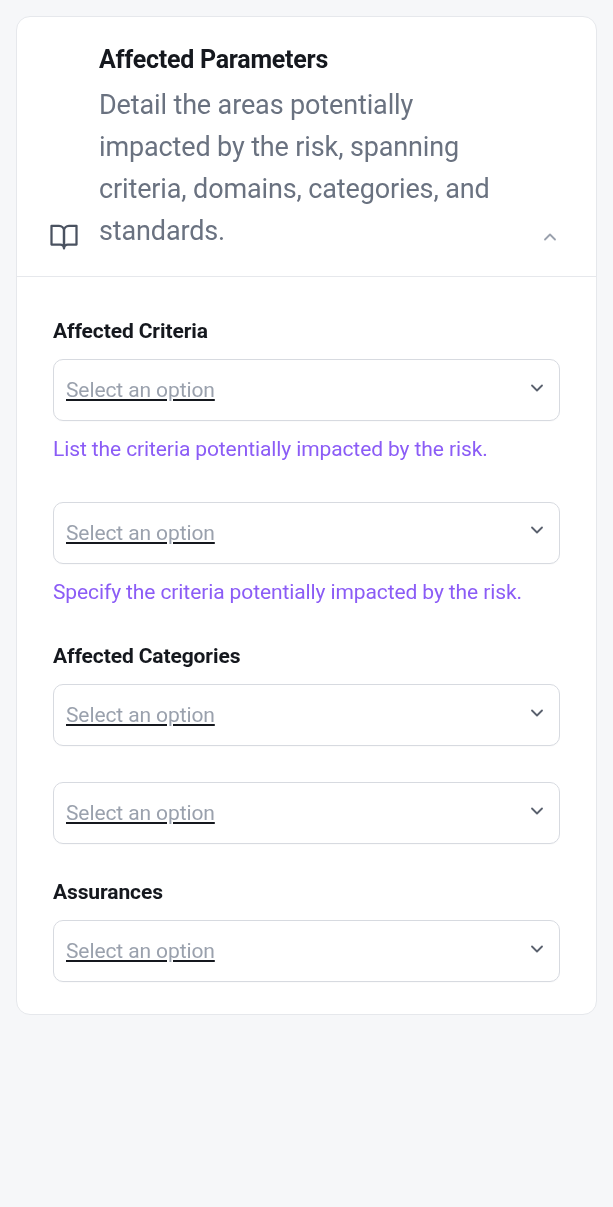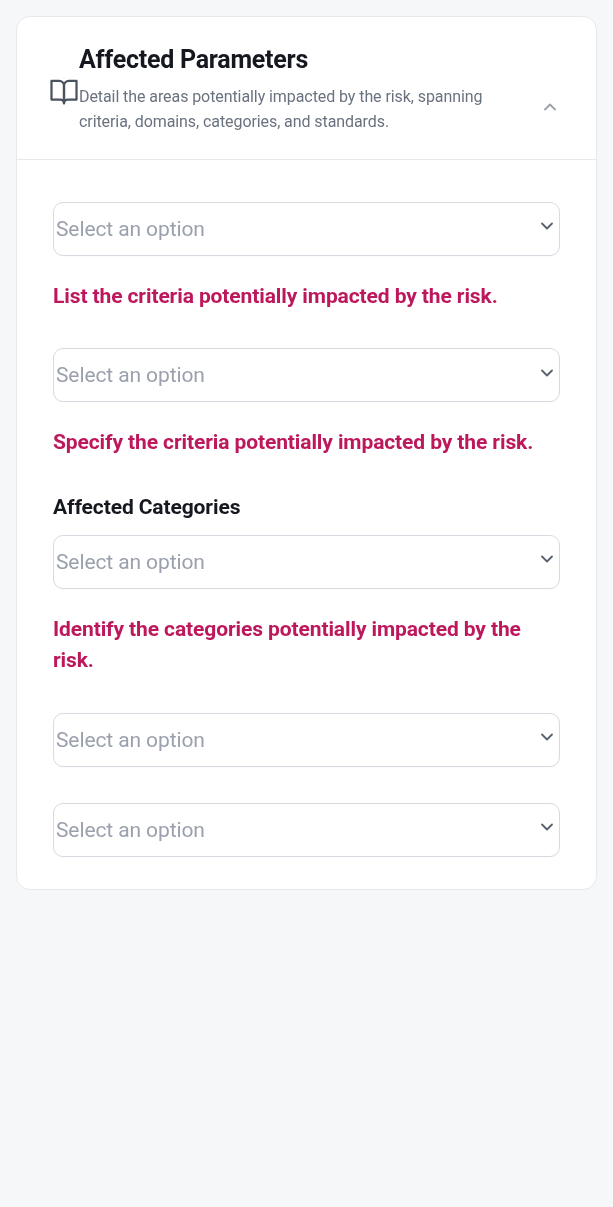--- a/index.html
+++ b/index.html
@@ -19,22 +19,23 @@
 
     .card {
       background: #ffffff;
       border: 1px solid #e6e8ec;
       border-radius: 14px;
       overflow: hidden;
     }
 
     .card-header {
       display: flex;
-      align-items: center;
+      align-items: flex-end;
       padding: 28px 32px 24px 32px;
+      gap: 20px;
       border-bottom: 1px solid #e6e8ec;
     }
 
     .card-header-icon {
       flex-shrink: 0;
       width: 30px;
       height: 30px;
       color: #4a5260;
       margin-top: 4px;
     }
@@ -46,21 +47,21 @@
     .card-title {
       font-size: 25px;
       font-weight: 700;
       color: #15181e;
       letter-spacing: -0.01em;
       line-height: 1.2;
       margin-bottom: 10px;
     }
 
     .card-subtitle {
-      font-size: 16px;
+      font-size: 27px;
       font-weight: 400;
       color: #6a7280;
       line-height: 1.55;
       letter-spacing: -0.005em;
     }
 
     .collapse-btn {
       flex-shrink: 0;
       width: 28px;
       height: 28px;
@@ -90,49 +91,50 @@
       font-size: 21px;
       font-weight: 700;
       color: #15181e;
       letter-spacing: -0.005em;
       display: block;
       margin-bottom: 16px;
     }
 
     .select-box {
       width: 100%;
-      height: 54px;
+      height: 62px;
       background: #ffffff;
       border: 1px solid #d7dae0;
       border-radius: 10px;
-      padding: 0 2px;
+      padding: 0 12px;
       font-size: 21px;
       cursor: pointer;
       display: flex;
       align-items: center;
       justify-content: space-between;
       box-shadow: 0 1px 1px rgba(0,0,0,0.02);
+      text-decoration: underline;
     }
 
     .select-placeholder {
       color: #9aa1ad;
       letter-spacing: -0.005em;
     }
 
     .select-chevron {
       color: #5a616e;
       flex-shrink: 0;
     }
 
     .form-help {
       font-size: 21px;
-      font-weight: 700;
-      color: #be185d;
+      font-weight: 400;
+      color: #8b5cf6;
       line-height: 1.5;
-      margin-top: 25px;
+      margin-top: 13px;
       letter-spacing: -0.005em;
     }
   </style>
 </head>
 <body>
 
 <div class="card">
   <div class="card-header">
     <span class="card-header-icon">
       <svg viewBox="0 0 24 24" fill="none" stroke="currentColor" stroke-width="1.8" stroke-linecap="round" stroke-linejoin="round">
@@ -149,20 +151,21 @@
         <svg width="20" height="20" viewBox="0 0 24 24" fill="none" stroke="currentColor" stroke-width="2.2" stroke-linecap="round" stroke-linejoin="round">
           <polyline points="18 15 12 9 6 15"></polyline>
         </svg>
       </span>
     </button>
   </div>
 
   <div class="card-body">
 
     <div class="form-group">
+      <label class="form-label">Affected Criteria</label>
       <div class="select-box">
         <span class="select-placeholder">Select an option</span>
         <span class="select-chevron">
           <svg width="20" height="20" viewBox="0 0 24 24" fill="none" stroke="currentColor" stroke-width="2.2" stroke-linecap="round" stroke-linejoin="round">
             <polyline points="6 9 12 15 18 9"></polyline>
           </svg>
         </span>
       </div>
       <p class="form-help">List the criteria potentially impacted by the risk.</p>
     </div>
@@ -182,35 +185,35 @@
     <div class="form-group">
       <label class="form-label">Affected Categories</label>
       <div class="select-box">
         <span class="select-placeholder">Select an option</span>
         <span class="select-chevron">
           <svg width="20" height="20" viewBox="0 0 24 24" fill="none" stroke="currentColor" stroke-width="2.2" stroke-linecap="round" stroke-linejoin="round">
             <polyline points="6 9 12 15 18 9"></polyline>
           </svg>
         </span>
       </div>
-      <p class="form-help">Identify the categories potentially impacted by the risk.</p>
-    </div>
-
-    <div class="form-group">
-      <div class="select-box">
-        <span class="select-placeholder">Select an option</span>
-        <span class="select-chevron">
-          <svg width="20" height="20" viewBox="0 0 24 24" fill="none" stroke="currentColor" stroke-width="2.2" stroke-linecap="round" stroke-linejoin="round">
-            <polyline points="6 9 12 15 18 9"></polyline>
-          </svg>
-        </span>
-      </div>
-    </div>
-
-    <div class="form-group">
+    </div>
+
+    <div class="form-group">
+      <div class="select-box">
+        <span class="select-placeholder">Select an option</span>
+        <span class="select-chevron">
+          <svg width="20" height="20" viewBox="0 0 24 24" fill="none" stroke="currentColor" stroke-width="2.2" stroke-linecap="round" stroke-linejoin="round">
+            <polyline points="6 9 12 15 18 9"></polyline>
+          </svg>
+        </span>
+      </div>
+    </div>
+
+    <div class="form-group">
+      <label class="form-label">Assurances</label>
       <div class="select-box">
         <span class="select-placeholder">Select an option</span>
         <span class="select-chevron">
           <svg width="20" height="20" viewBox="0 0 24 24" fill="none" stroke="currentColor" stroke-width="2.2" stroke-linecap="round" stroke-linejoin="round">
             <polyline points="6 9 12 15 18 9"></polyline>
           </svg>
         </span>
       </div>
     </div>
 

